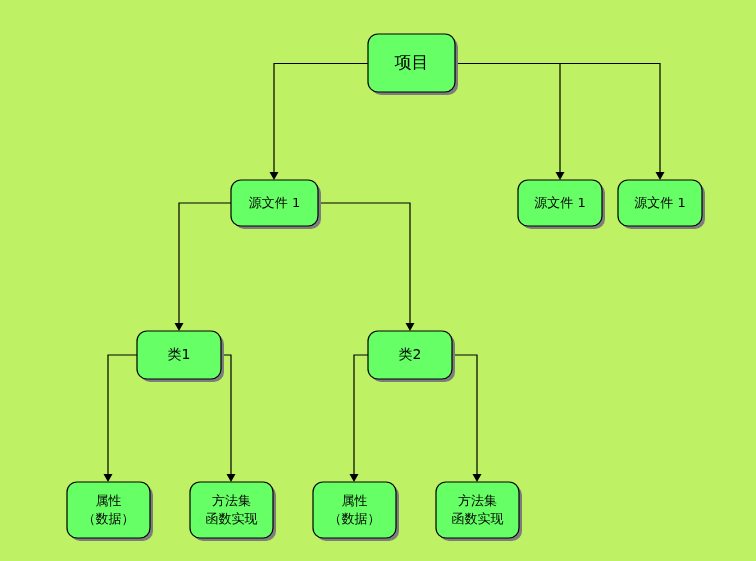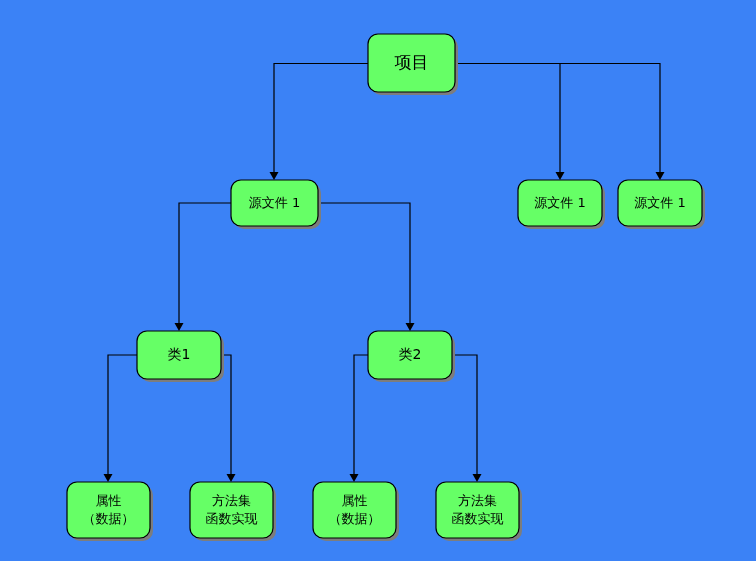--- a/index.html
+++ b/index.html
@@ -11,21 +11,21 @@
   body {
     width: 756px;
     height: 561px;
     font-family: "DejaVu Sans", "Liberation Sans", sans-serif;
     overflow: hidden;
   }
   #diagram-root {
     position: relative;
     width: 756px;
     height: 561px;
-    background: #3b82f6;
+    background: #bef264;
   }
   svg#diagram-svg {
     display: block;
     width: 756px;
     height: 561px;
   }
   .node-shadow {
     fill: #7d7d7d;
     stroke: none;
   }

